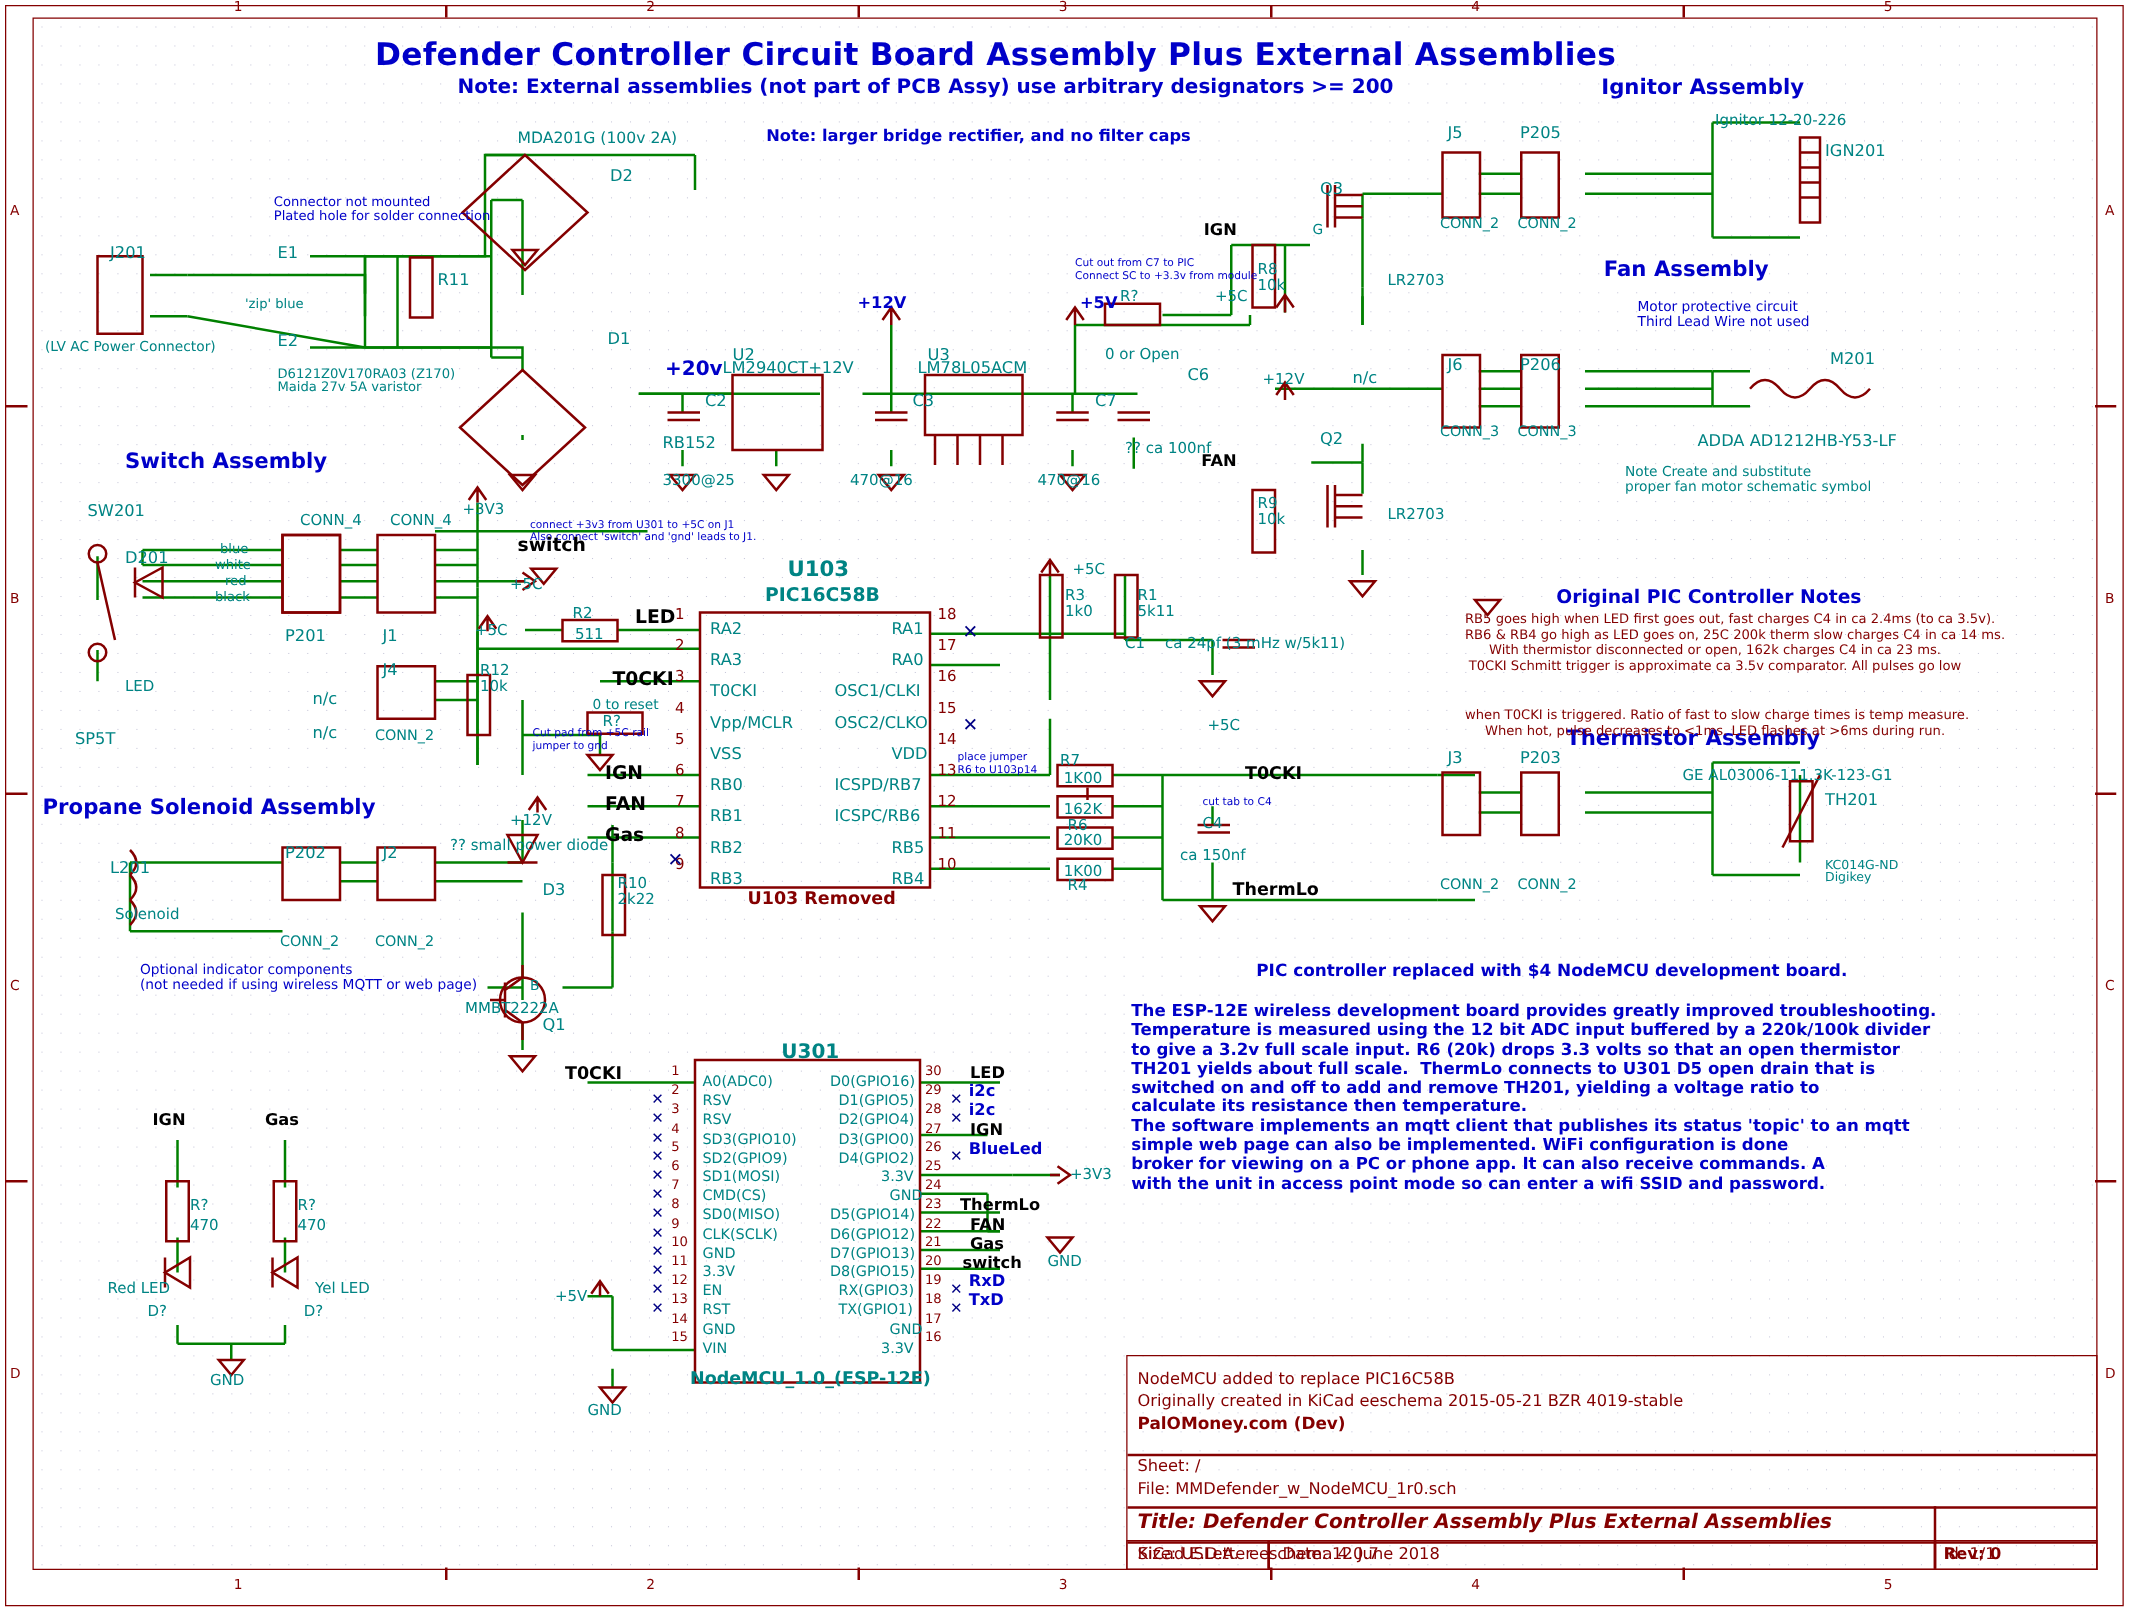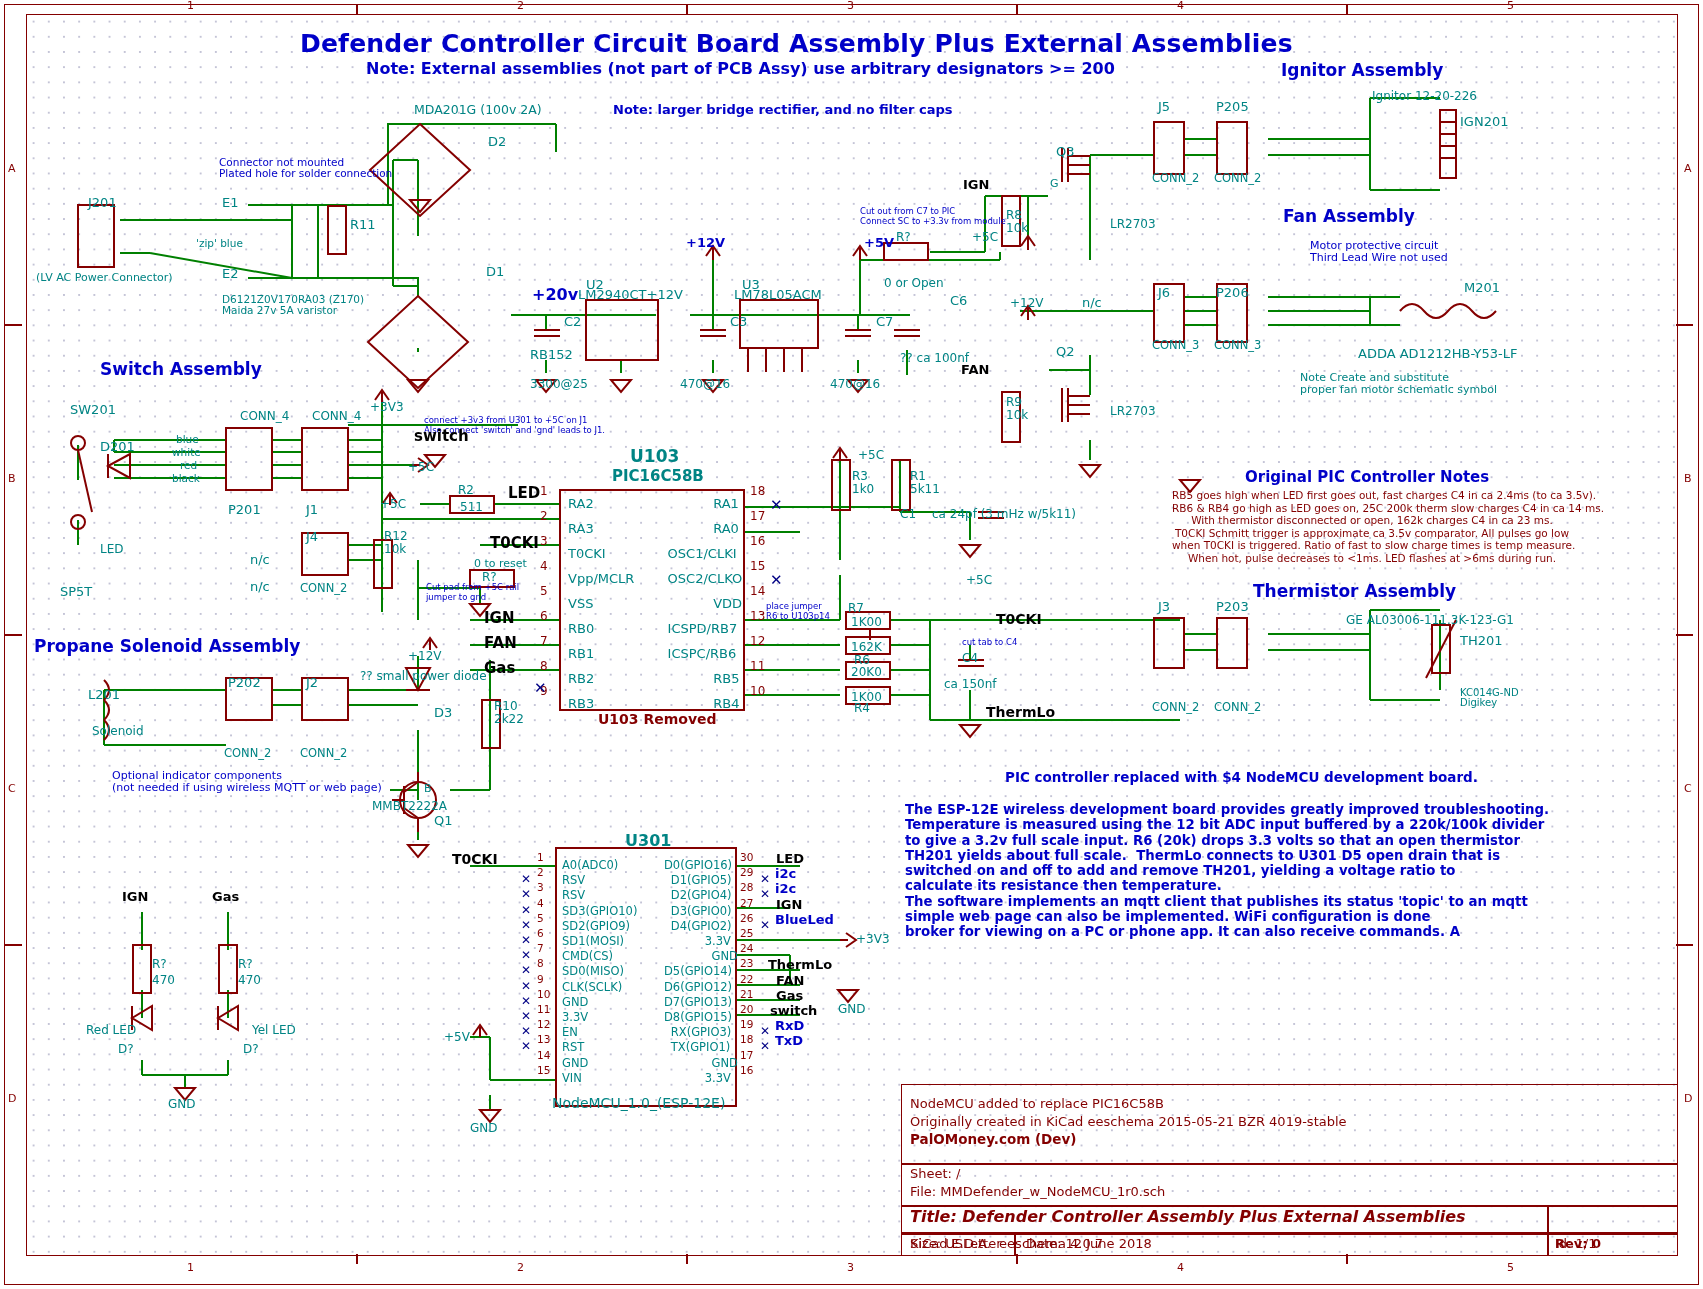--- a/index.html
+++ b/index.html
@@ -445,21 +445,21 @@
       <div class="lbl t-dred" style="left: 750px; top: 635px; font-size: 12px;">12</div>
       <div class="lbl t-teal" style="left: 713.2px; top: 672px; font-size: 13px;">RB5</div>
       <div class="lbl t-dred" style="left: 750px; top: 660px; font-size: 12px;">11</div>
       <div class="lbl t-teal" style="left: 713.2px; top: 697px; font-size: 13px;">RB4</div>
       <div class="lbl t-dred" style="left: 750px; top: 685px; font-size: 12px;">10</div>
       <div class="lbl t-dred" style="left: 598px; top: 712px; font-size: 14px; font-weight: bold;">U103 Removed</div>
       <div class="xmark" style="position: absolute; left: 770px; top: 498px;">✕</div>
       <div class="xmark" style="position: absolute; left: 770px; top: 573px;">✕</div>
       <div class="xmark" style="position: absolute; left: 534px; top: 681px;">✕</div>
       <div class="lbl t-teal" style="left: 625px; top: 833px; font-size: 16px; font-weight: bold;">U301</div>
-      <div class="lbl t-teal" style="left: 552px; top: 1096px; font-size: 14px; font-weight: normal;">NodeMCU_1.0_(ESP-12E)</div>
+      <div class="lbl t-teal" style="left: 552px; top: 1096px; font-size: 14px; font-weight: bold;">NodeMCU_1.0_(ESP-12E)</div>
       <div class="lbl t-teal" style="left: 562px; top: 860px; font-size: 11.5px;">A0(ADC0)</div>
       <div class="lbl t-dred" style="left: 537px; top: 852px; font-size: 10.5px;">1</div>
       <div class="lbl t-black" style="left: 452px; top: 852px; font-size: 14px;">T0CKI</div>
       <div class="lbl t-teal" style="left: 562px; top: 875.2px; font-size: 11.5px;">RSV</div>
       <div class="lbl t-dred" style="left: 537px; top: 867.2px; font-size: 10.5px;">2</div>
       <div class="xmark" style="position: absolute; left: 521px; top: 873.2px; font-size: 12px;">✕</div>
       <div class="lbl t-teal" style="left: 562px; top: 890.4px; font-size: 11.5px;">RSV</div>
       <div class="lbl t-dred" style="left: 537px; top: 882.4px; font-size: 10.5px;">3</div>
       <div class="xmark" style="position: absolute; left: 521px; top: 888.4px; font-size: 12px;">✕</div>
       <div class="lbl t-teal" style="left: 562px; top: 905.6px; font-size: 11.5px; text-align: right;">SD3(GPIO10)</div>
@@ -696,34 +696,35 @@
       <div class="lbl t-teal" style="left: 470px; top: 1122px; font-size: 12px;">GND</div>
       <div class="lbl t-teal" style="left: 856px; top: 933px; font-size: 12px;">+3V3</div>
       <div class="lbl t-teal" style="left: 838px; top: 1003px; font-size: 12px;">GND</div>
     </div>
 
   <div style="position:absolute;left:1172px;top:489px;width:400px;text-align:center;">
       <div style="color: rgb(132, 0, 0); font-size: 10.5px; line-height: 12.6px; white-space: pre; text-align: center;">RB5 goes high when LED first goes out, fast charges C4 in ca 2.4ms (to ca 3.5v).</div>
       <div style="color: rgb(132, 0, 0); font-size: 10.5px; line-height: 12.6px; white-space: pre; text-align: center;">RB6 &amp; RB4 go high as LED goes on, 25C 200k therm slow charges C4 in ca 14 ms.</div>
       <div style="color: rgb(132, 0, 0); font-size: 10.5px; line-height: 12.6px; white-space: pre; text-align: center;">With thermistor disconnected or open, 162k charges C4 in ca 23 ms.</div>
       <div style="color: rgb(132, 0, 0); font-size: 10.5px; line-height: 12.6px; white-space: pre; text-align: center;">T0CKI Schmitt trigger is approximate ca 3.5v comparator. All pulses go low</div>
-      <div style="color: rgb(132, 0, 0); font-size: 10.5px; line-height: 12.6px; white-space: pre; text-align: center;">when T0CKI is triggered. Ratio of fast to slow charge times is temp measure.</div>
+      <div style="color: rgb(132, 0, 0); font-size: 10.5px; line-height: 12.6px; white-space: pre; text-align: center; margin-top: 27px;">when T0CKI is triggered. Ratio of fast to slow charge times is temp measure.</div>
       <div style="color: rgb(132, 0, 0); font-size: 10.5px; line-height: 12.6px; white-space: pre; text-align: center;">When hot, pulse decreases to &lt;1ms. LED flashes at &gt;6ms during run.</div>
     </div>
 
   <div style="position:absolute;left:905px;top:802px;width:690px;">
       <div style="color: rgb(0, 0, 200); font-size: 13.3px; line-height: 15.3px; white-space: pre; font-weight: bold;">The ESP-12E wireless development board provides greatly improved troubleshooting.</div>
       <div style="color: rgb(0, 0, 200); font-size: 13.3px; line-height: 15.3px; white-space: pre; font-weight: bold;">Temperature is measured using the 12 bit ADC input buffered by a 220k/100k divider</div>
       <div style="color: rgb(0, 0, 200); font-size: 13.3px; line-height: 15.3px; white-space: pre; font-weight: bold;">to give a 3.2v full scale input. R6 (20k) drops 3.3 volts so that an open thermistor</div>
       <div style="color: rgb(0, 0, 200); font-size: 13.3px; line-height: 15.3px; white-space: pre; font-weight: bold;">TH201 yields about full scale.  ThermLo connects to U301 D5 open drain that is</div>
       <div style="color: rgb(0, 0, 200); font-size: 13.3px; line-height: 15.3px; white-space: pre; font-weight: bold;">switched on and off to add and remove TH201, yielding a voltage ratio to</div>
       <div style="color: rgb(0, 0, 200); font-size: 13.3px; line-height: 15.3px; white-space: pre; font-weight: bold;">calculate its resistance then temperature.</div>
       <div style="color: rgb(0, 0, 200); font-size: 13.3px; line-height: 15.3px; white-space: pre; font-weight: bold;">The software implements an mqtt client that publishes its status 'topic' to an mqtt</div>
       <div style="color: rgb(0, 0, 200); font-size: 13.3px; line-height: 15.3px; white-space: pre; font-weight: bold;">simple web page can also be implemented. WiFi configuration is done</div>
       <div style="color: rgb(0, 0, 200); font-size: 13.3px; line-height: 15.3px; white-space: pre; font-weight: bold;">broker for viewing on a PC or phone app. It can also receive commands. A</div>
+      <div style="color: rgb(0, 0, 200); font-size: 13.3px; line-height: 15.3px; white-space: pre; font-weight: bold;">with the unit in access point mode so can enter a wifi SSID and password.</div>
     </div>
 
   <div class="lbl t-blue" style="left:1005px;top:771px;font-size:13.5px;">PIC controller replaced with $4 NodeMCU development board.</div>
 
   <div class="title-area" style="left:901px;top:1084px;width:775px;height:170px;">
     <div style="position:absolute;left:8px;top:12px;width:755px;">
       <div class="lbl t-dred" style="position:static;font-size:13px;margin-bottom:5px;">NodeMCU added to replace PIC16C58B</div>
       <div class="lbl t-dred" style="position:static;font-size:13px;margin-bottom:5px;">Originally created in KiCad eeschema 2015-05-21 BZR 4019-stable</div>
       <div class="lbl t-dred" style="position:static;font-size:13.5px;font-weight:bold;">PalOMoney.com (Dev)</div>
     </div>

